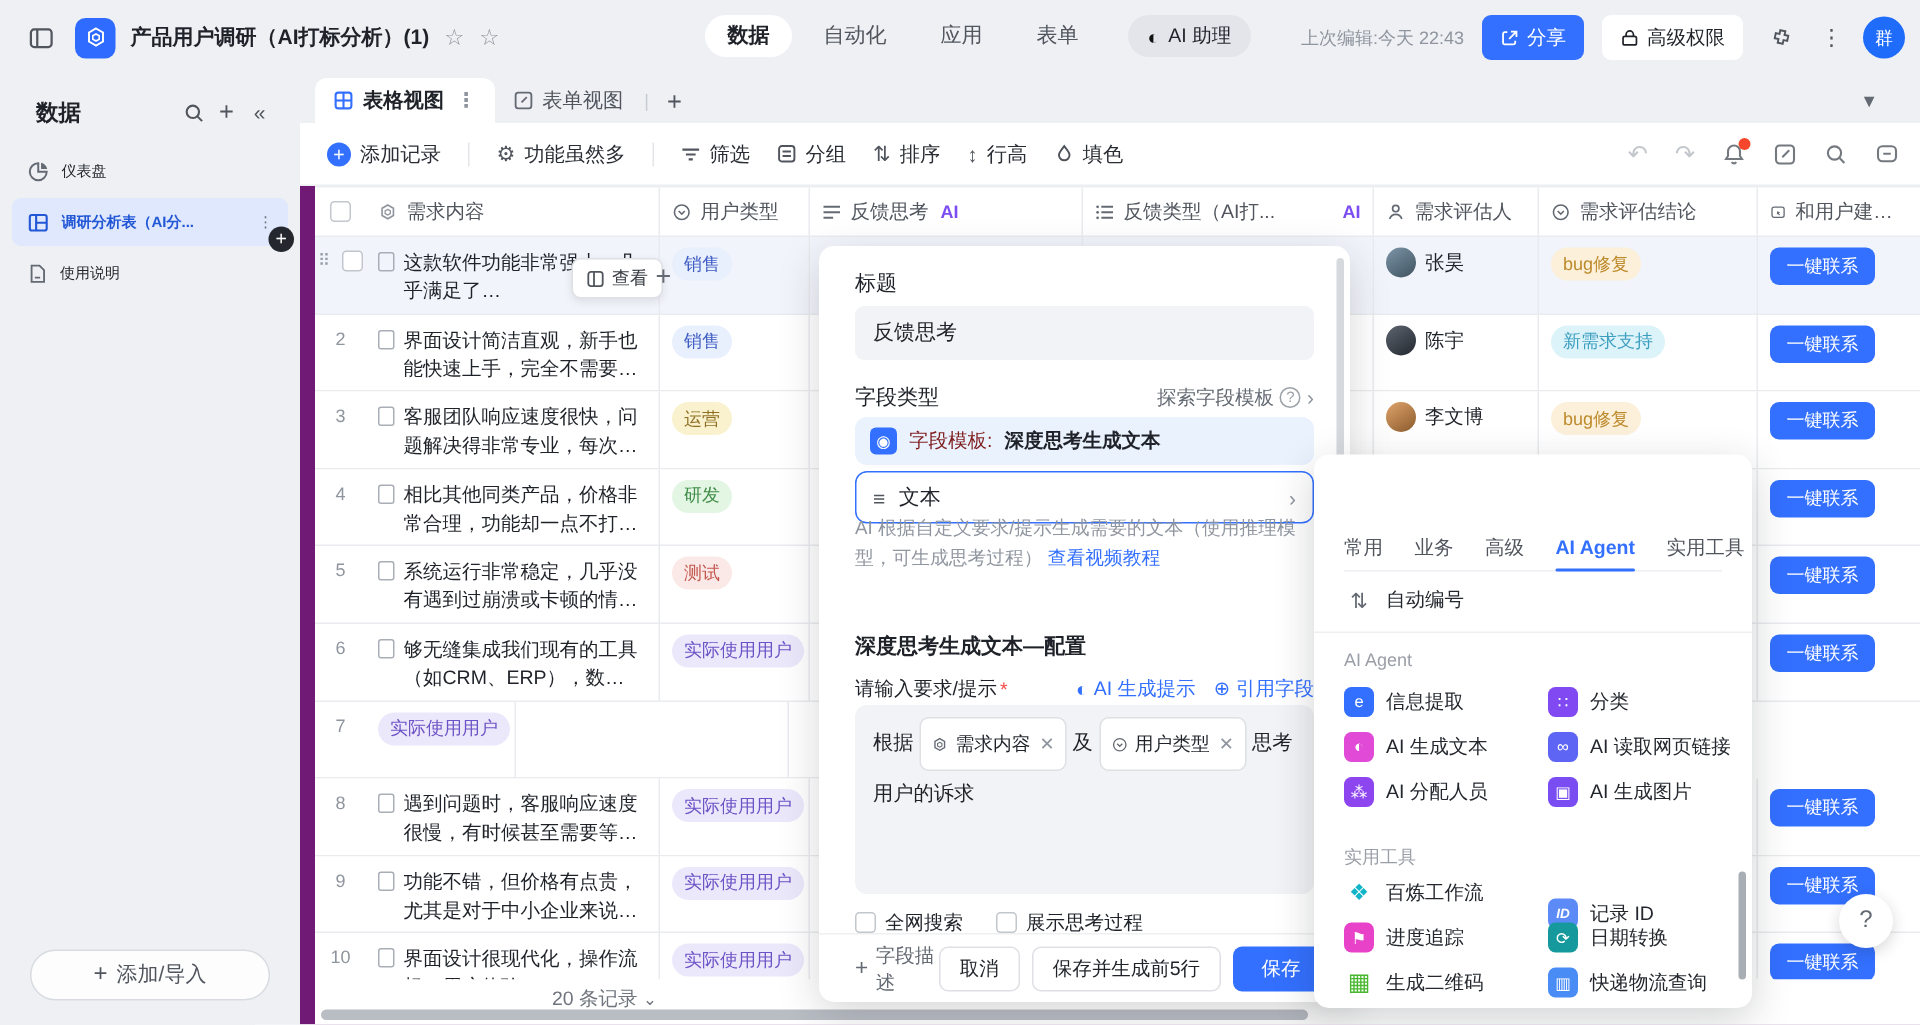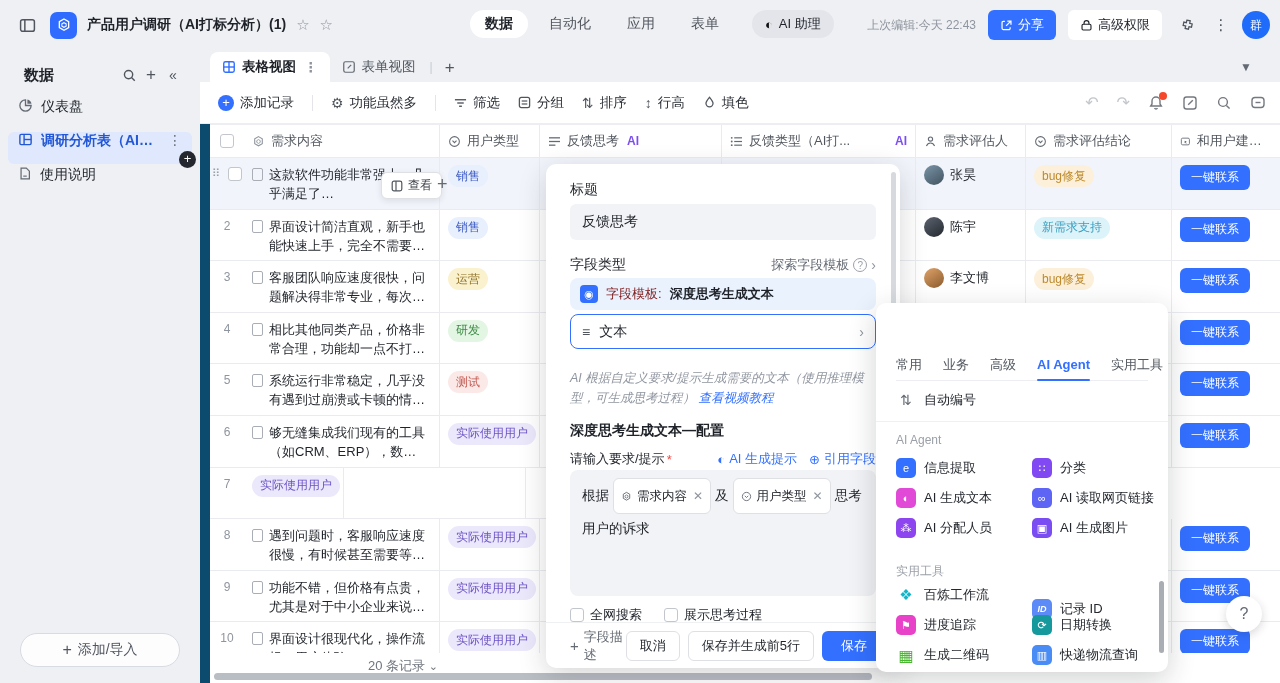--- a/index.html
+++ b/index.html
@@ -25,28 +25,28 @@
   .btn-share { display:flex; align-items:center; gap:5px; background:#3370ff; color:#fff; font-size:13px; border:none; border-radius:6px; height:30px; padding:0 12px; cursor:pointer; }
   .btn-perm { display:flex; align-items:center; gap:5px; background:#fff; color:#1f2329; font-size:13px; border:none; border-radius:6px; height:30px; padding:0 12px; cursor:pointer; }
   .dots-v { width:18px; text-align:center; color:#51565e; font-size:15px; letter-spacing:0; cursor:pointer; }
   .avatar-top { width:28px; height:28px; border-radius:50%; background:#1f6bfa; color:#fff; font-size:12px; display:flex; align-items:center; justify-content:center; cursor:pointer; }
 
   
   .sidebar { position:absolute; left:0; top:50px; width:200px; bottom:0; background:#eef0f4; }
   .sb-head { display:flex; align-items:center; padding:14px 16px 10px 24px; }
   .sb-title { font-size:15px; font-weight:700; flex:1; }
   .sb-head .icon-btn { width:22px; height:22px; }
-  .sb-item { display:flex; gap:8px; height:32px; margin:2px 8px; padding:0 10px; border-radius:6px; font-size:14px; color:#1f2329; cursor:pointer; }
+  .sb-item { display:flex; align-items:center; gap:8px; height:32px; margin:2px 8px; padding:0 10px; border-radius:6px; font-size:10px; color:#1f2329; cursor:pointer; }
   .sb-item.active { background:#dfe8fd; color:#2257d6; font-weight:700; }
   .sb-item .grow { flex:1; overflow:hidden; white-space:nowrap; text-overflow:ellipsis; }
   .sb-item .dots { color:#6a7077; font-weight:400; }
   .btn-add-import { position:absolute; left:20px; bottom:16px; width:160px; height:34px; border-radius:17px; border:1px solid #d8dbe1; background:#fdfdfe; color:#51565e; font-size:14px; display:flex; align-items:center; justify-content:center; gap:6px; cursor:pointer; }
 
   
-  .main { position:absolute; left:200px; top:50px; right:0; bottom:0; background:#0c4a6e;padding-left:11px; }
+  .main { position:absolute; left:200px; top:50px; right:0; bottom:0; background:#701a75;padding-left:11px; }
   .viewbar { position:absolute; left:0; top:0; right:0; height:32px; background:#eef0f4; display:flex; align-items:flex-end; }
   .vtab { display:flex; align-items:center; gap:6px; height:30px; padding:0 12px; font-size:13.5px; color:#51565e; cursor:pointer; }
   .vtab.active { background:#fff; border-radius:8px 8px 0 0; color:#1f2329; font-weight:600; margin-left:10px; }
   .vtab .dots { color:#8f959e; margin-left:2px; }
   .v-sep { color:#c7cbd1; margin:0 2px 8px 2px; font-size:12px; }
   .v-plus { font-size:17px; color:#51565e; margin:0 0 4px 10px; cursor:pointer; }
   .v-chev { position:absolute; right:28px; bottom:8px; color:#646a73; font-size:12px; cursor:pointer; }
 
   .toolbar { position:absolute; left:0; top:32px; right:0; height:42px; background:#fff; display:flex; align-items:center; border-bottom:1px solid #eceef1; }
   .tool { display:flex; align-items:center; gap:6px; font-size:13.5px; color:#2a2e34; margin-left:18px; cursor:pointer; white-space:nowrap; }
@@ -111,21 +111,21 @@
   .qmark { width:14px; height:14px; border:1px solid #9ca1a8; border-radius:50%; font-size:10px; color:#9ca1a8; display:flex; align-items:center; justify-content:center; }
   .chev { color:#8f959e; font-size:14px; }
   .tpl-banner { position:absolute; left:24px; right:24px; top:114px; height:32px; background:#eaf2fe; border-radius:8px; display:flex; align-items:center; gap:8px; padding:0 10px; font-size:13px; }
   .tpl-ic { width:18px; height:18px; border-radius:4px; background:#3370ff; color:#fff; font-size:11px; display:flex; align-items:center; justify-content:center; }
   .tpl-prefix { color:#7f1d1d; }
   .tpl-name { color:#1f2329; font-weight:600; }
   .type-sel { position:absolute; left:24px; right:24px; top:150px; height:35px; border:1.5px solid #3370ff; border-radius:8px; background:#fff; display:flex; align-items:center; gap:9px; padding:0 11px; cursor:pointer; }
   .type-sel .g { color:#51565e; font-size:14px; }
   .type-sel .nm { font-size:14px; color:#1f2329; }
   .type-sel .chev { margin-left:auto; }
-  .dlg-desc { position:absolute; left:24px; right:24px; top:204px; font-size:12.5px; line-height:20px; color:#9096a0;font-style:italic; }
+  .dlg-desc { position:absolute; left:24px; right:24px; top:178px; font-size:12.5px; line-height:20px; color:#9096a0; }
   .link { color:#3370ff; cursor:pointer; }
   .cfg-title { position:absolute; left:24px; top:258px; font-size:14px; font-weight:700; color:#1f2329; }
   .prompt-row { position:absolute; left:24px; right:24px; top:286px; display:flex; align-items:center; font-size:13px; }
   .req { color:#f54a45; margin-left:2px; }
   .prompt-links { margin-left:auto; display:flex; gap:12px; }
   .blue-act { color:#3370ff; font-size:13px; display:flex; align-items:center; gap:4px; cursor:pointer; }
   .prompt-box { position:absolute; left:24px; right:24px; top:306px; height:126px; background:#f2f3f6; border-radius:8px; padding:8px 12px; font-size:13.5px; line-height:30px; color:#1f2329; }
   .chip { display:inline-flex; align-items:center; gap:5px; background:#fff; border:1px solid #dee0e4; border-radius:6px; padding:2px 7px; font-size:12.5px; margin:0 4px; vertical-align:middle; cursor:pointer; }
   .chip .x { color:#8f959e; font-size:12px; margin-left:1px; }
   .chk-row { position:absolute; left:24px; top:442px; display:flex; gap:22px; font-size:13px; color:#1f2329; }

